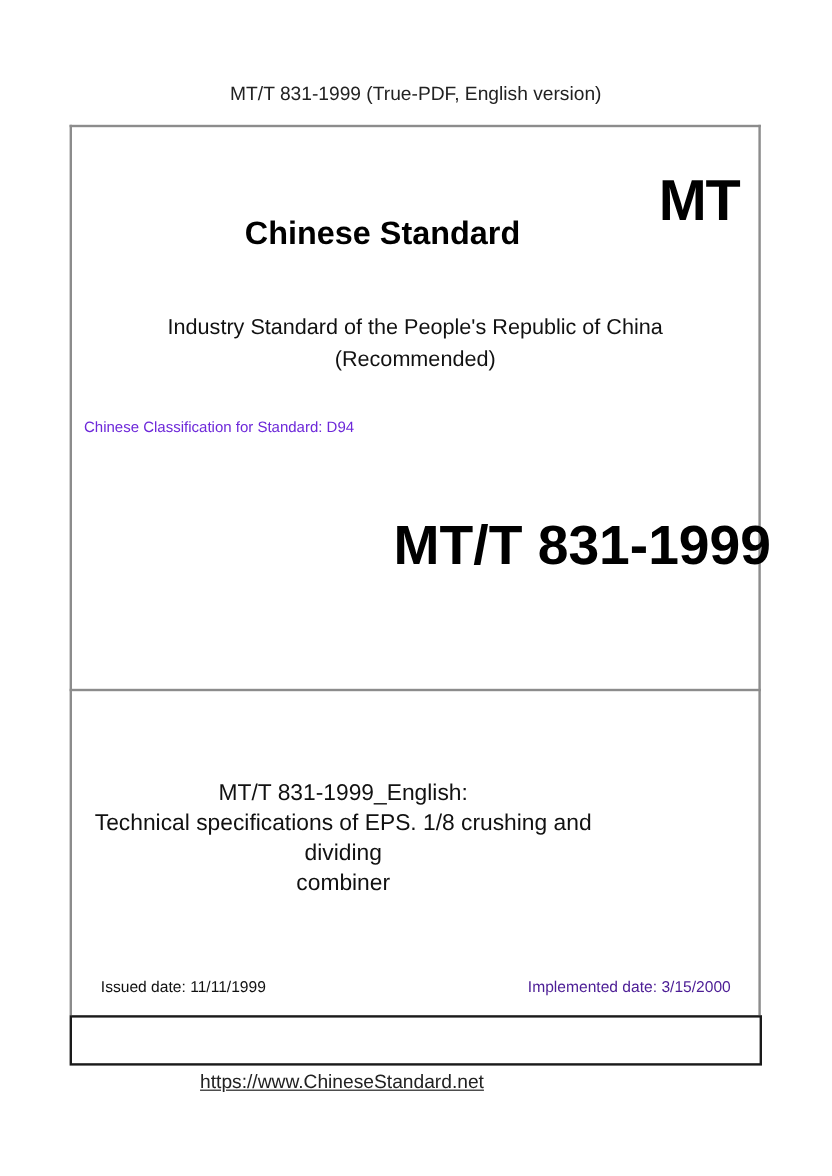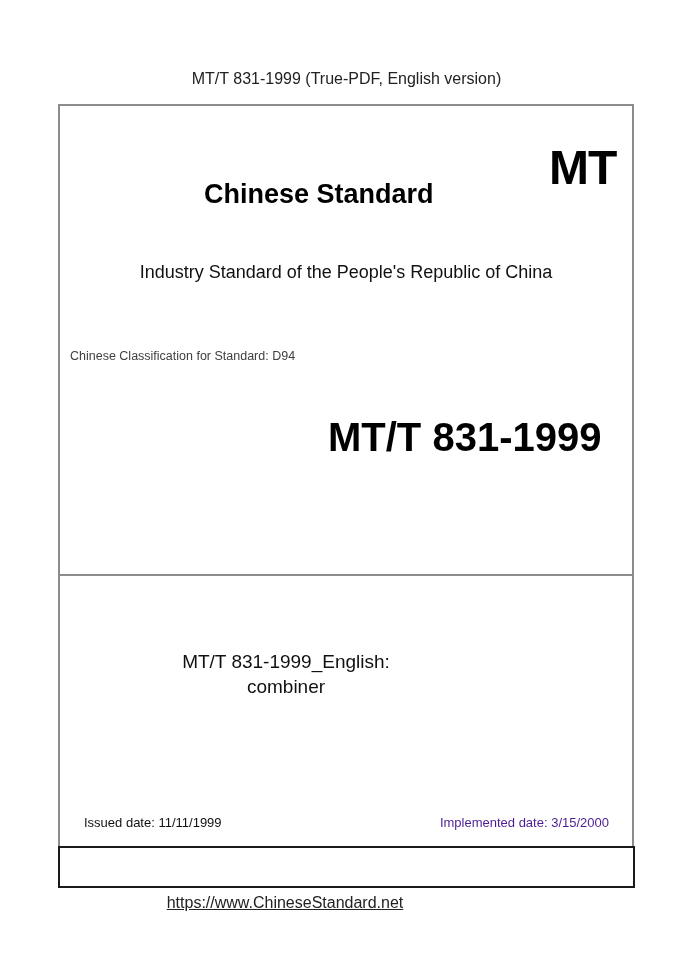--- a/index.html
+++ b/index.html
@@ -5,48 +5,50 @@
   html, body { margin:0; padding:0; background:#ffffff; }
   body { width:693px; height:980px; position:relative; font-family:"Liberation Sans", sans-serif; color:#000; overflow:hidden; }
   .abs { position:absolute; }
   .header-title { left:4px; width:685px; top:70px; text-align:center; font-size:16px; color:#222; }
   .frame { left:58px; top:104px; width:576px; height:742px; border:2px solid #8c8c8c; box-sizing:border-box; border-bottom:none; }
   .divider { left:58px; top:574px; width:576px; height:2px; background:#8c8c8c; }
   .black-box { left:58px; top:846px; width:577px; height:42px; border:2px solid #1a1a1a; box-sizing:border-box; }
   .chinese-std { left:204px; top:158px; font-size:27px; font-weight:bold;margin-top:21px; }
   .mt-mark { left:549px; top:140px; font-size:48px; font-weight:bold; letter-spacing:-1px; }
   .industry { left:58px; width:576px; top:259px; text-align:center; font-size:18px; line-height:27px; color:#111; }
-  .classification { left:70px; top:349px; font-size:12.5px; color:#404040; }
-  .std-number { left:328px; top:415px; font-size:40px; font-weight:bold; }
+  .classification { left:70px; top:349px; font-size:12.5px; color:#6d28d9; }
+  .std-number { left:328px; top:427px; font-size:46px; font-weight:bold; }
   .doc-title { left:58px; width:456px; top:649px; text-align:center; font-size:19px; line-height:25px; color:#111; }
   .issued { left:84px; top:815px; font-size:13px; color:#111; }
   .implemented { right:84px; top:815px; font-size:13px; color:#4c1d95; text-align:right; }
   .footer-link { left:0; width:570px; top:894px; text-align:center; font-size:16px; color:#222; text-decoration:underline; }
 </style>
 </head>
 <body>
 
 <div class="abs header-title">MT/T 831-1999 (True-PDF, English version)</div>
 
 <div class="abs frame"></div>
 <div class="abs divider"></div>
 <div class="abs black-box"></div>
 
 <div class="abs chinese-std">Chinese Standard</div>
 <div class="abs mt-mark">MT</div>
 
 <div class="abs industry">
   <div>Industry Standard of the People's Republic of China</div>
+  <div>(Recommended)</div>
 </div>
 
 <div class="abs classification">Chinese Classification for Standard: D94</div>
 
 <div class="abs std-number">MT/T 831-1999</div>
 
 <div class="abs doc-title">
   <div>MT/T 831-1999_English:</div>
+  <div>Technical specifications of EPS. 1/8 crushing and dividing</div>
   <div>combiner</div>
 </div>
 
 <div class="abs issued">Issued date: 11/11/1999</div>
 <div class="abs implemented">Implemented date: 3/15/2000</div>
 
 <a class="abs footer-link">https://www.ChineseStandard.net</a>
 
 </body></html>

